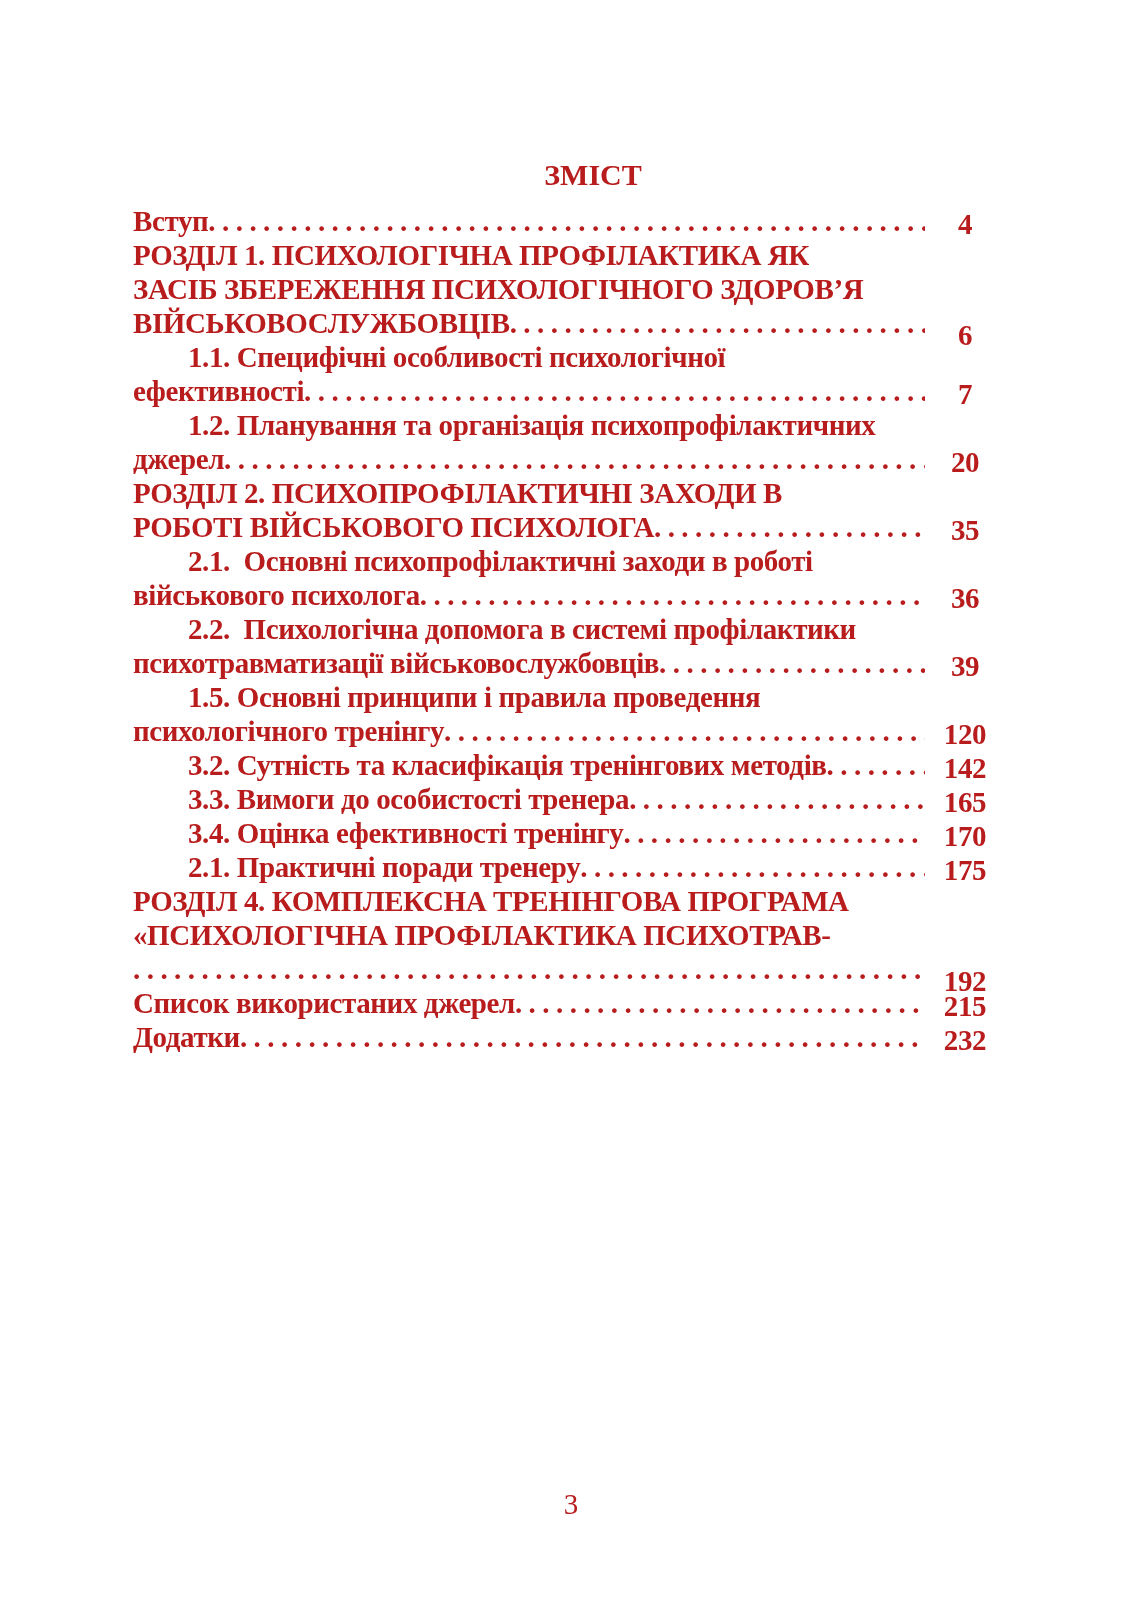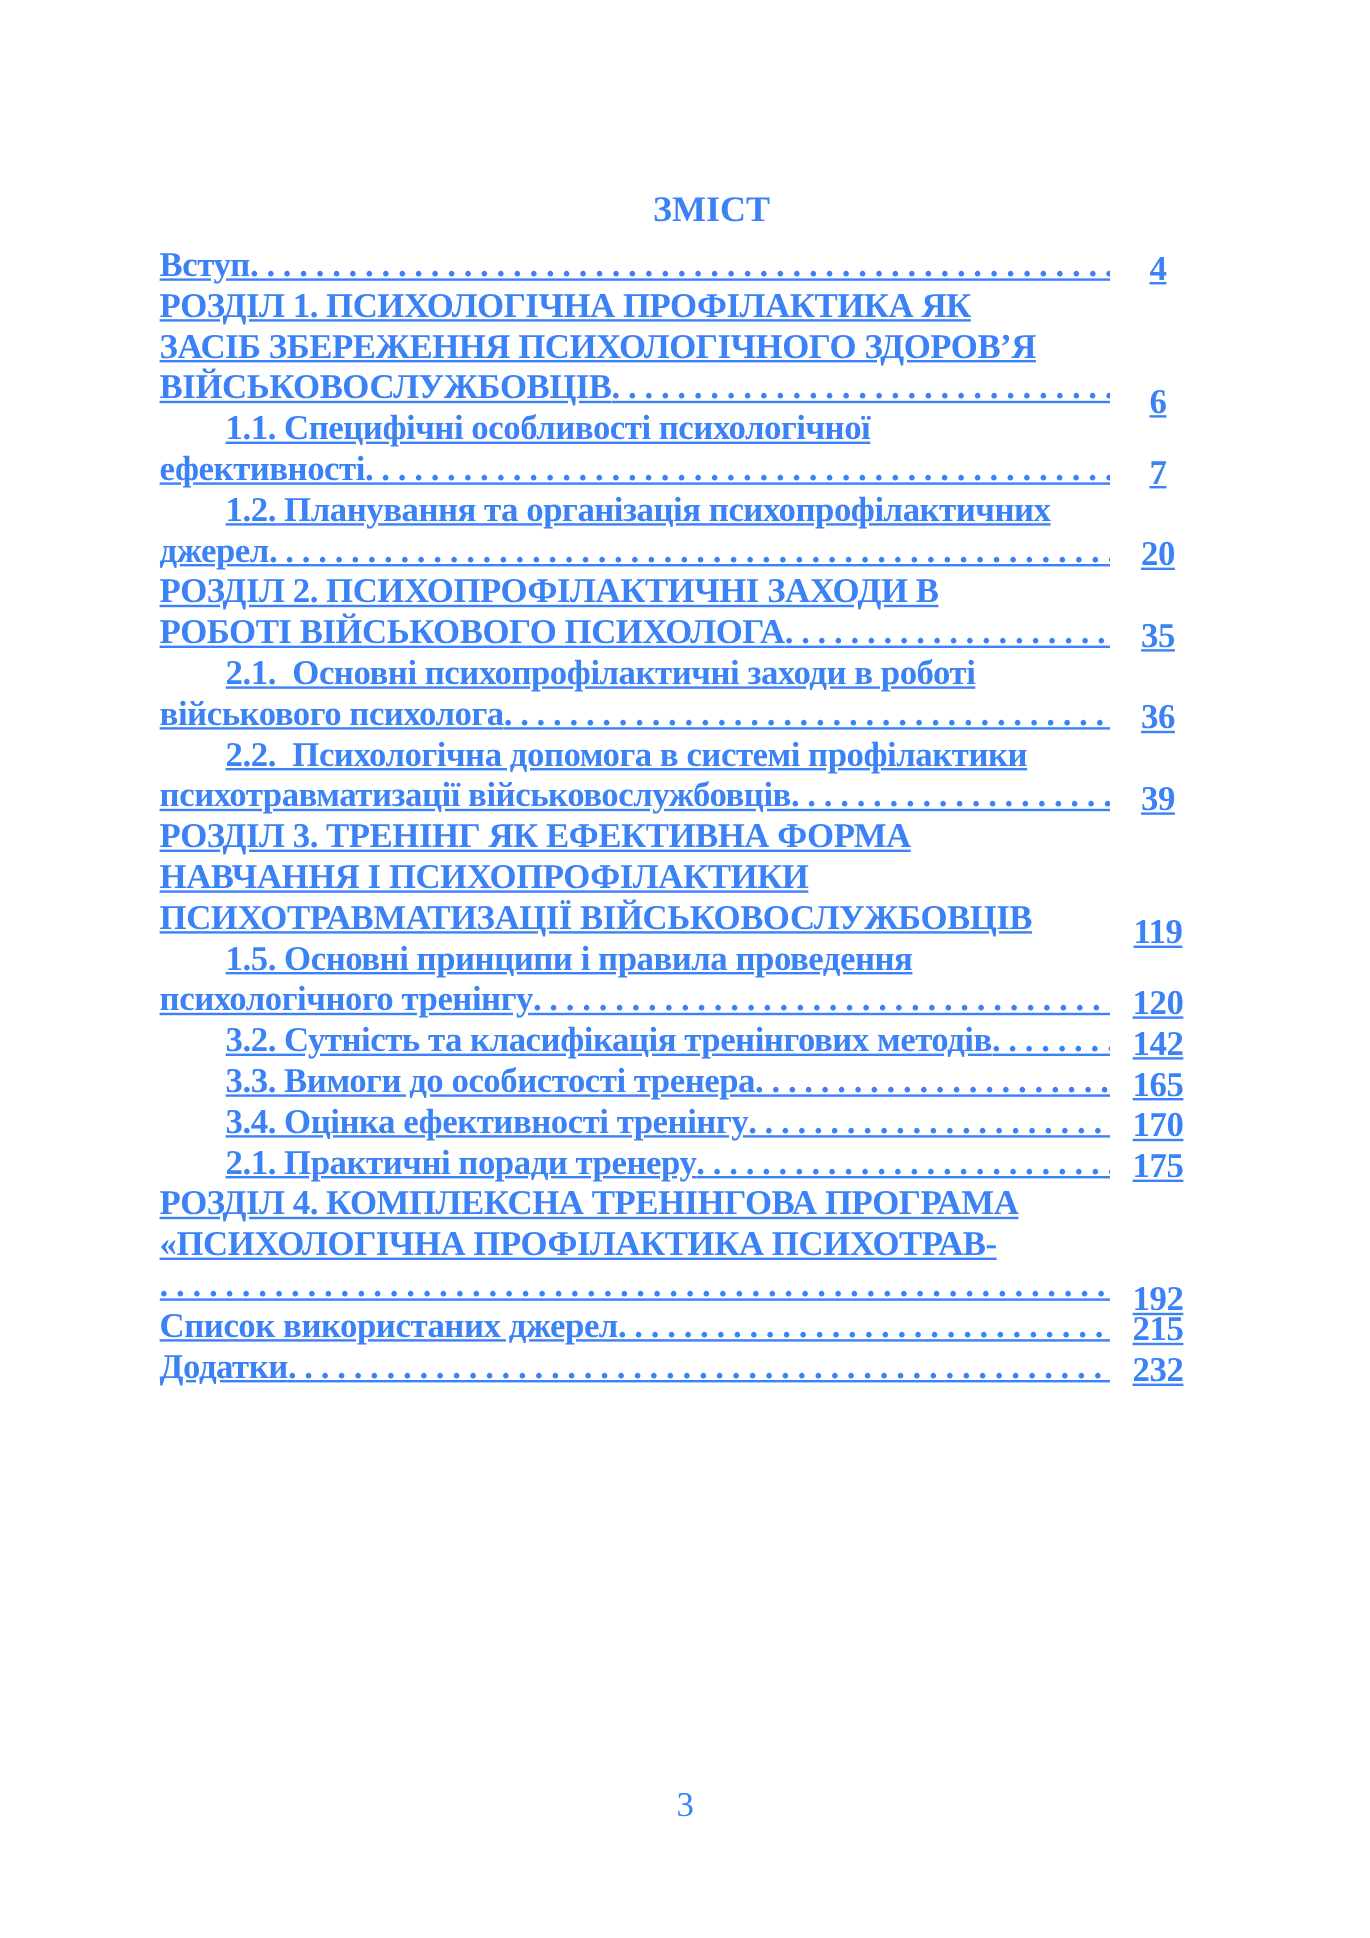--- a/index.html
+++ b/index.html
@@ -2,21 +2,21 @@
 <html><head>
 <meta charset="utf-8">
 <style>
   html, body { margin: 0; padding: 0; background: #e8e8e8; }
   .page {
     position: relative;
     width: 1142px;
     height: 1615px;
     background: #ffffff;
     font-family: "Liberation Serif", "DejaVu Serif", serif;
-    color: #3b82f6;
+    color: #b91c1c;
     font-weight: bold;
     overflow: hidden;
   }
   .content {
     position: absolute;
     left: 133px;
     top: 156px;
     width: 872px;
   }
   .title {
@@ -24,21 +24,20 @@
     line-height: 38px;
     text-align: center;
     position: relative;
     left: 24px;
     margin-bottom: 10px;
   }
   .entry {
     font-size: 29px;
     line-height: 34px;
     letter-spacing: -0.4px;
-    text-decoration: underline;
   }
   .line { white-space: nowrap; }
   .line.indent { padding-left: 55px; }
   .line.last { display: flex; align-items: baseline; }
   .txt { flex: 0 0 auto; white-space: nowrap; }
   .leader {
     flex: 1 1 auto;
     min-width: 0;
     overflow: hidden;
     white-space: nowrap;
@@ -116,29 +115,20 @@
           </div>
         </div>
         <div class="entry">
           <div class="line indent">2.2.&nbsp; Психологічна допомога в системі профілактики</div>
           <div class="line last">
             <span class="txt">психотравматизації військовослужбовців</span>
             <span class="leader">. . . . . . . . . . . . . . . . . . . . . . . . . . . . . . . . . . . . . . . . . . . . . . . . . . . . . . . . . . . . . . . . . . . . . .</span>
             <span class="num">39</span>
           </div>
         </div>
-        <div class="entry num-low">
-          <div class="line">РОЗДІЛ 3. ТРЕНІНГ ЯК ЕФЕКТИВНА ФОРМА</div>
-          <div class="line">НАВЧАННЯ І ПСИХОПРОФІЛАКТИКИ</div>
-          <div class="line last">
-            <span class="txt">ПСИХОТРАВМАТИЗАЦІЇ ВІЙСЬКОВОСЛУЖБОВЦІВ</span>
-            <span class="leader"></span>
-            <span class="num">119</span>
-          </div>
-        </div>
         <div class="entry">
           <div class="line indent">1.5. Основні принципи і правила проведення</div>
           <div class="line last">
             <span class="txt">психологічного тренінгу</span>
             <span class="leader">. . . . . . . . . . . . . . . . . . . . . . . . . . . . . . . . . . . . . . . . . . . . . . . . . . . . . . . . . . . . . . . . . . . . . .</span>
             <span class="num">120</span>
           </div>
         </div>
         <div class="entry">
           <div class="line indent last">

